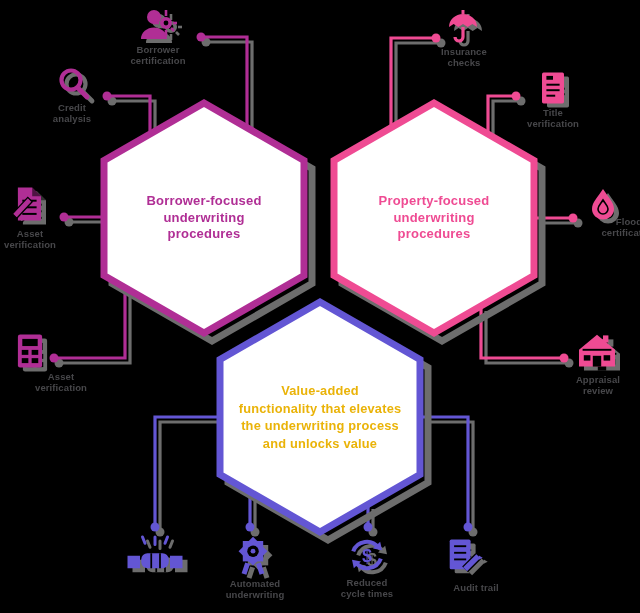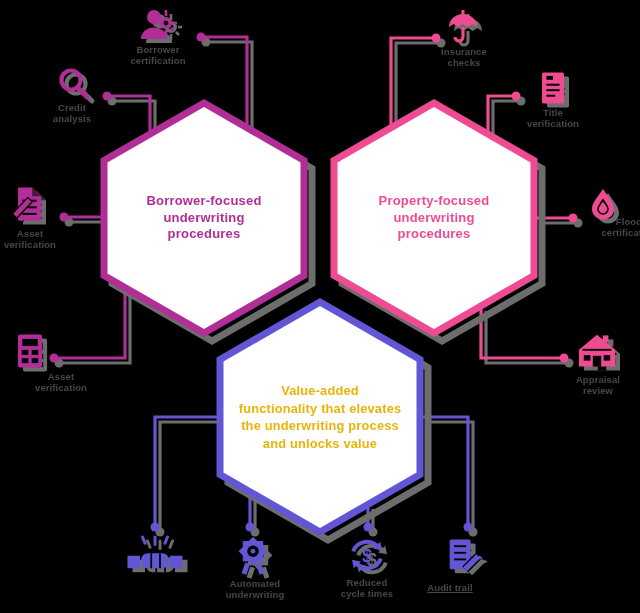--- a/index.html
+++ b/index.html
@@ -278,15 +278,15 @@
 <div class="sat" style="left:553px;top:107px;">Title
 verification</div>
 <div class="sat" style="left:601px;top:216px;margin-left:28px;">Flood
 certification</div>
 <div class="sat" style="left:598px;top:374px;">Appraisal
 review</div>
 <div class="sat" style="left:255px;top:578px;">Automated
 underwriting</div>
 <div class="sat" style="left:367px;top:577px;">Reduced
 cycle times</div>
-<div class="sat" style="left:450px;top:582px;text-decoration:underline;">Audit trail</div>
+<div class="sat" style="left:476px;top:582px;">Audit trail</div>
 
 </div>
 
 </body></html>

